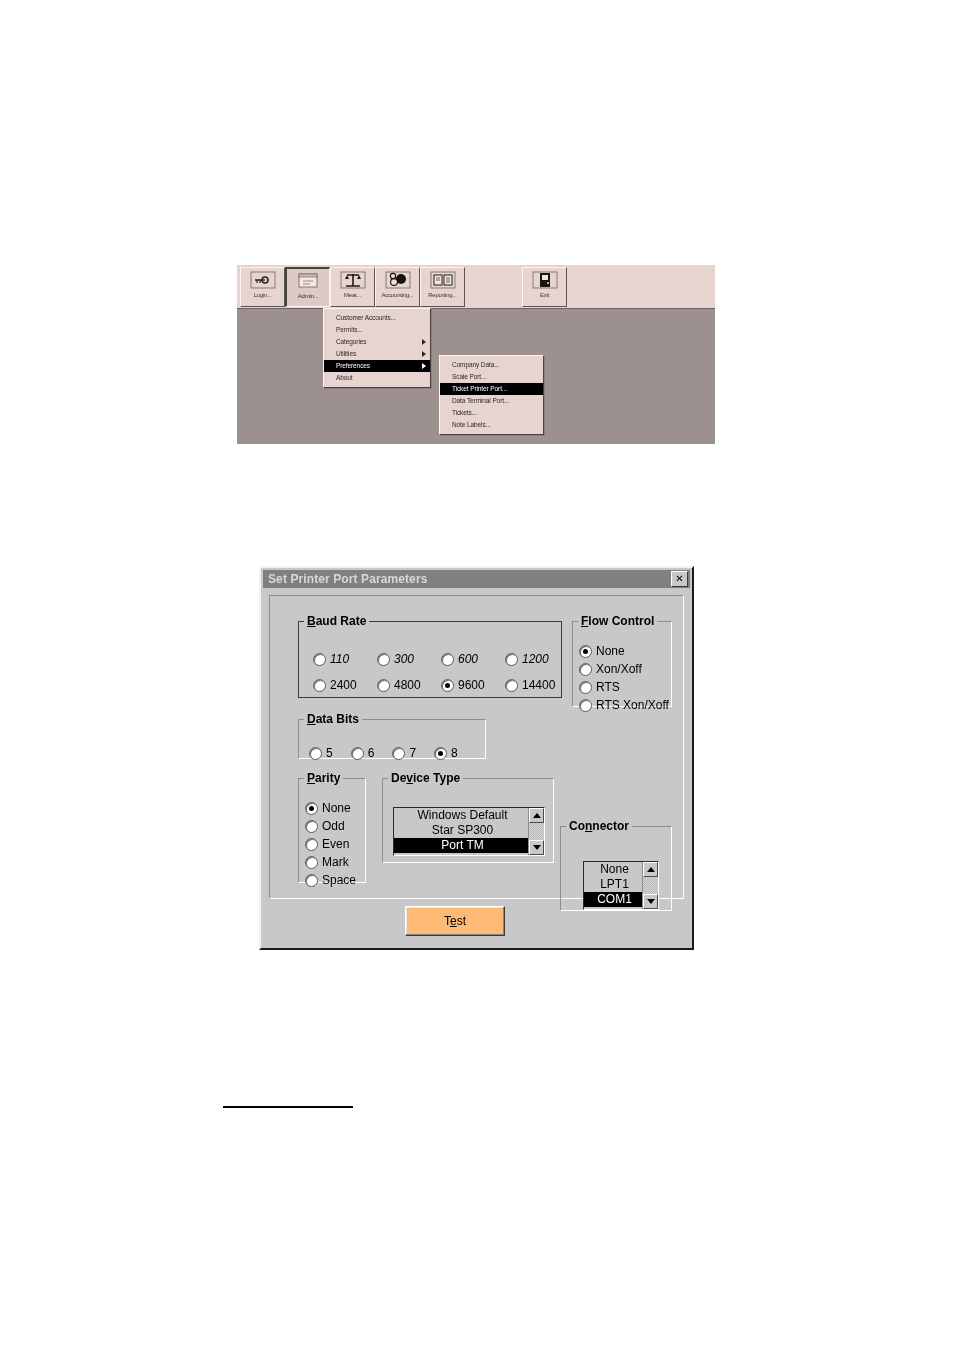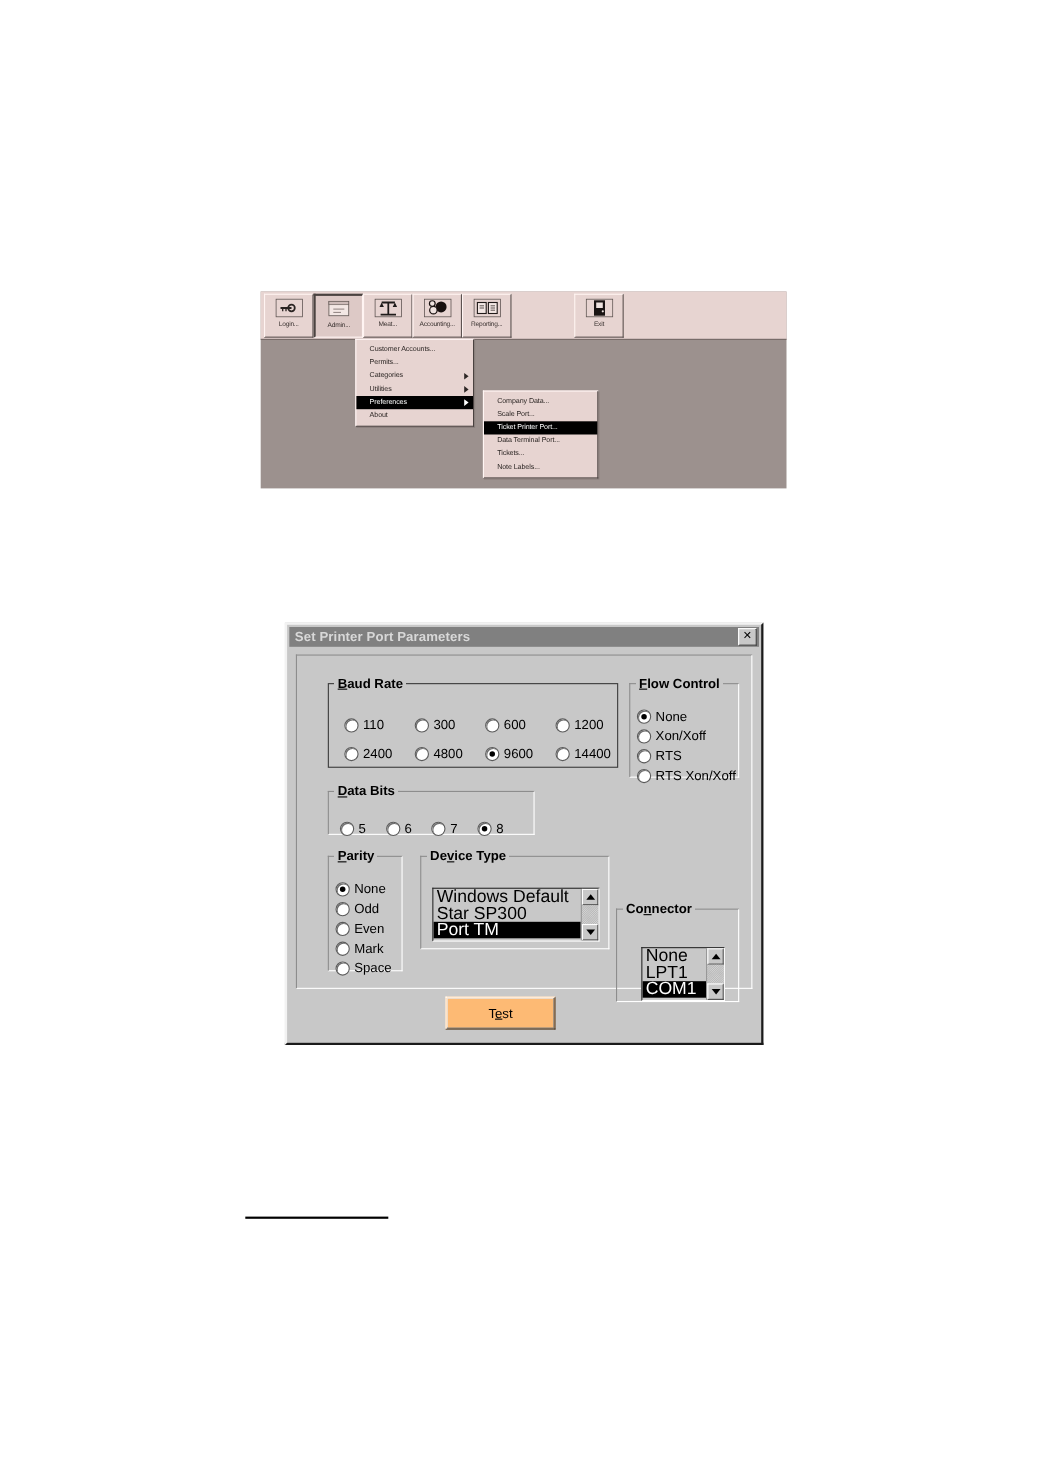--- a/index.html
+++ b/index.html
@@ -235,27 +235,28 @@
     border-top: 1px solid #2a2a2a;
     border-left: 1px solid #2a2a2a;
     border-right: 1px solid #ffffff;
     border-bottom: 1px solid #ffffff;
     box-sizing: border-box;
     display: flex;
     overflow: hidden;
   }
   .lb-items { flex: 1; }
   .lb-item {
-    font-size: 16px;
+    font-size: 12px;
     line-height: 15px;
     height: 15px;
     padding-left: 3px;
     color: #000;
     white-space: nowrap;
     cursor: default;
+    text-align: center;
   }
   .lb-item.sel { background: #000000; color: #ffffff; }
   .lb-scroll {
     width: 16px;
     background: #c8c8c8;
     display: flex;
     flex-direction: column;
     justify-content: space-between;
     border-left: 1px solid #8d8d8d;
     box-sizing: border-box;
@@ -438,21 +439,21 @@
 
   <div class="titlebar">
     <span class="title-text">Set Printer Port Parameters</span>
     <span class="closebtn">✕</span>
   </div>
 
   <div class="dlg-body">
 
     <fieldset class="grp dark" style="left:28px; top:18px; width:264px; height:84px;">
       <legend><u>B</u>aud Rate</legend>
-      <div style="position:absolute;left:14px;top:24px;display:flex;gap:22px;">
+      <div style="position:absolute;left:14px;top:24px;display:flex;gap:22px;font-style:italic;">
         <span class="rb" style="width:42px">
             <span class="dot"></span>
             <span>110</span>
           </span>
         <span class="rb" style="width:42px">
             <span class="dot"></span>
             <span>300</span>
           </span>
         <span class="rb" style="width:42px">
             <span class="dot"></span>

